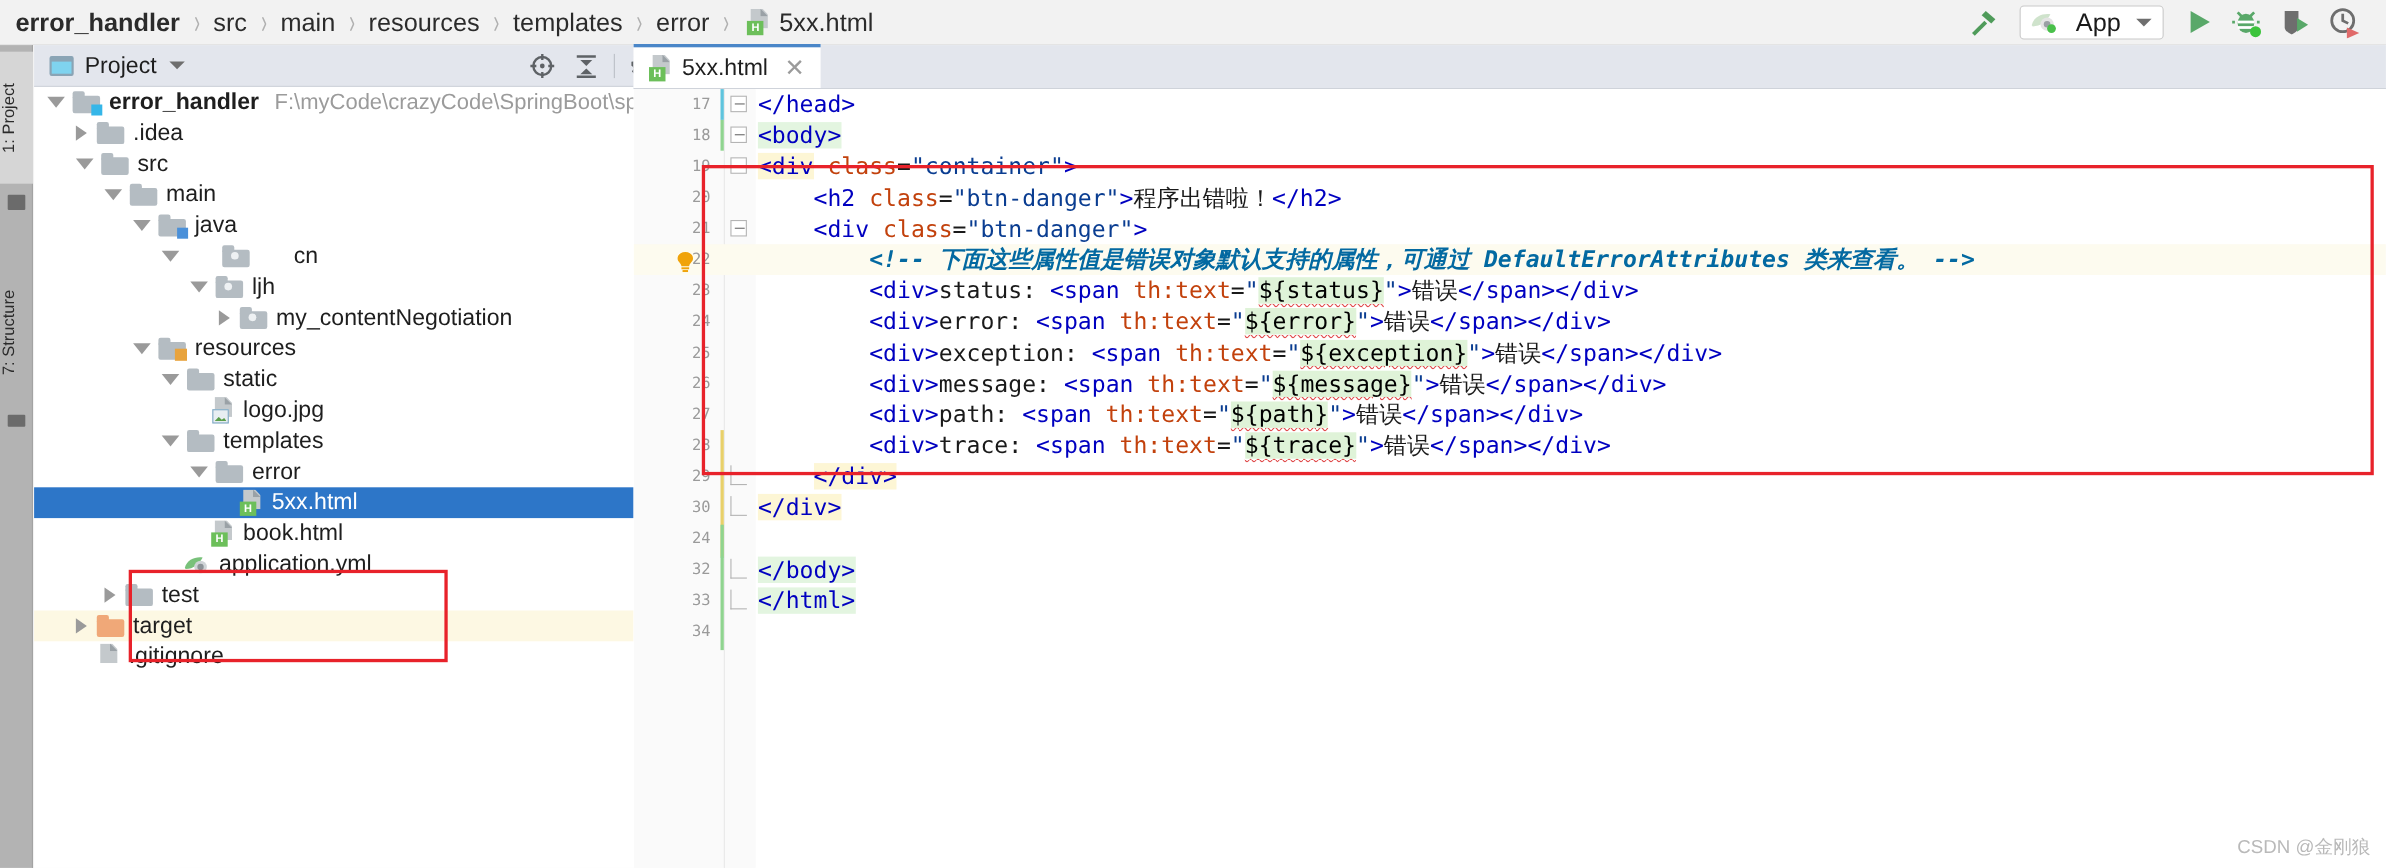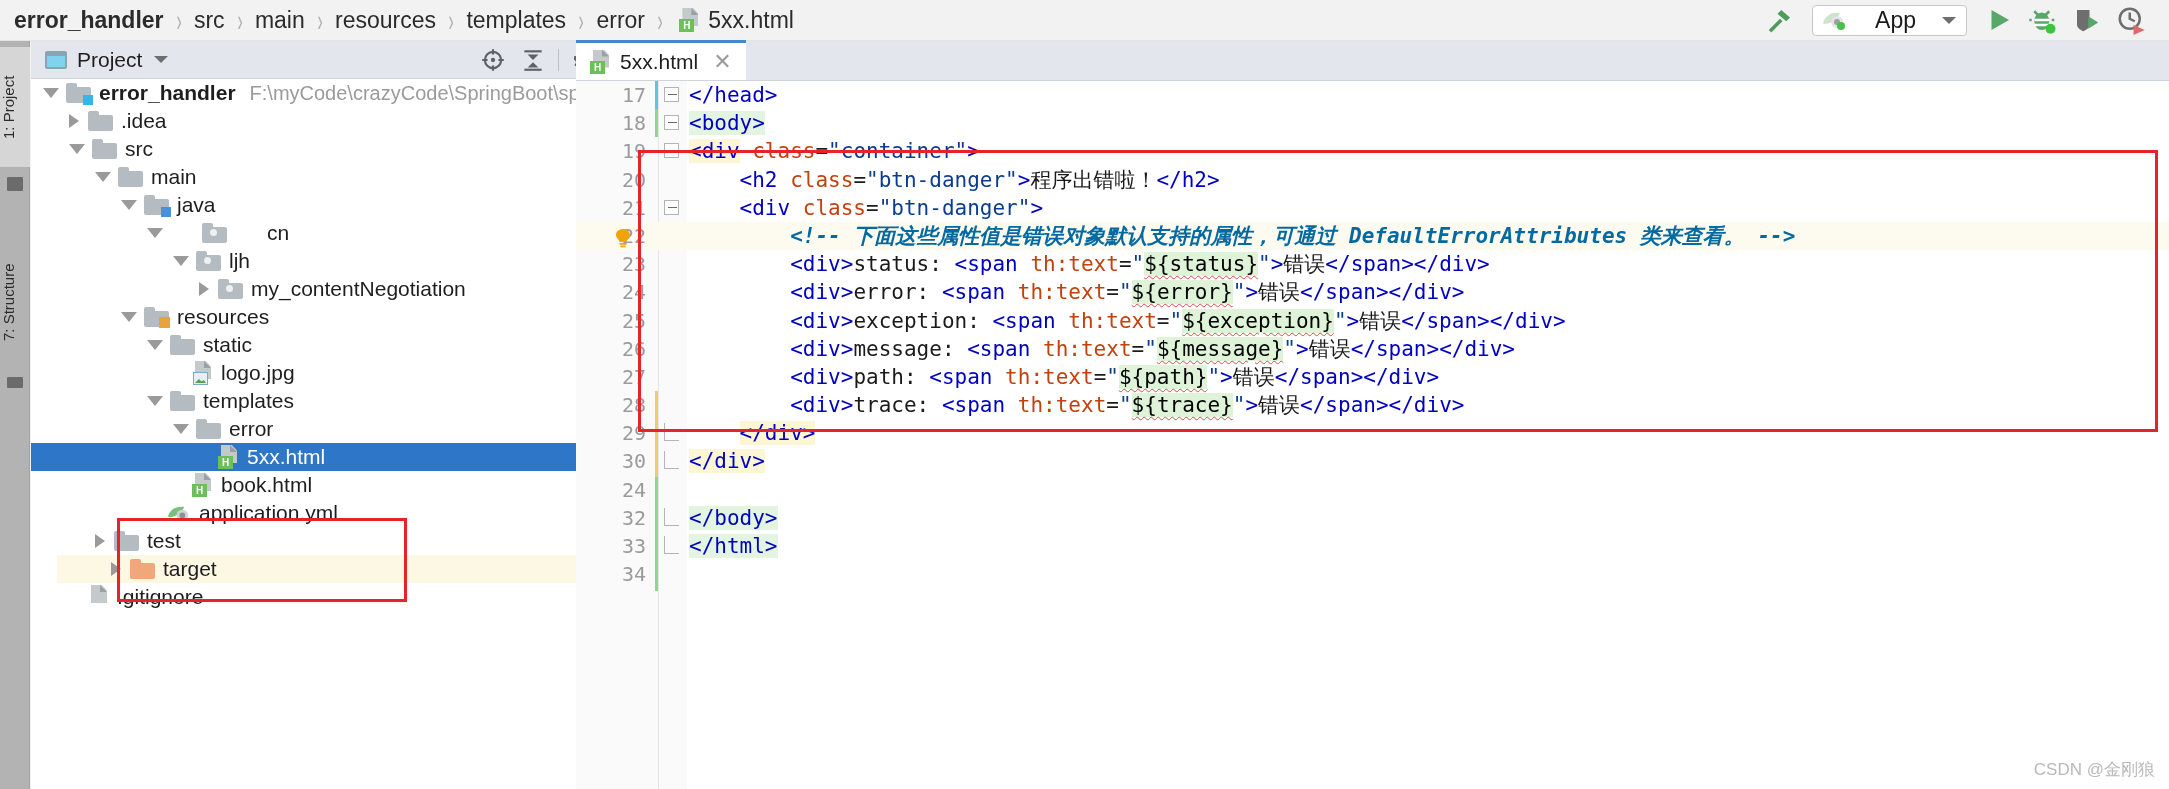--- a/index.html
+++ b/index.html
@@ -45,21 +45,21 @@
     background: #6cbf5a; color: #fff; font-size: 10px; font-weight: bold;
     line-height: 13px; text-align: center;
     font-family: "Liberation Sans", sans-serif;
   }
 
   .top-right { margin-left: auto; display: flex; align-items: center; gap: 0; padding-right: 16px; }
   .tr-btn {
     width: 44px; height: 41px; display: flex; align-items: center; justify-content: center;
   }
   .runcfg {
-    display: flex; align-items: center; gap: 20px;
+    display: flex; align-items: center; gap: 8px;
     height: 31px; padding: 0 10px 0 8px;
     border: 1px solid #c9c9c9; border-radius: 4px; background: #fff;
     margin: 0 10px;
   }
   .runcfg .label { font-size: 23px; color: #1a1a1a; }
   .leaf-icon { position: relative; width: 26px; height: 22px; flex: none; }
 
   
   .vstrip {
     position: absolute; left: 0; top: 41px; width: 30px; height: 748px;
@@ -165,21 +165,21 @@
   }
   .markstrip { position: absolute; left: 0; top: 0; width: 6px; height: 100%; }
   .foldcol { position: absolute; left: 83px; top: 0; width: 28px; height: 100%; background: #fafafa; }
 
   .codeline {
     position: relative; height: 28.2px; white-space: pre;
     font-family: "DejaVu Sans Mono", monospace; font-size: 21px; line-height: 28.2px;
   }
   .lnum {
     position: absolute; left: 0; width: 70px; text-align: right;
-    color: #9a9a9a; font-size: 20px; font-family: "DejaVu Sans Mono", monospace;
+    color: #9a9a9a; font-size: 14px; font-family: "DejaVu Sans Mono", monospace;
   }
   .ctext { position: absolute; left: 113px; }
 
   .t-tag   { color: #0000c0; }
   .t-attr  { color: #c2410c; }
   .t-val   { color: #0a3d91; }
   .t-txt   { color: #1a1a1a; }
   .t-punc  { color: #1a1a1a; }
   .hl-green{ background: #e3f5e0; }
   .hl-yell { background: #fdf6d5; }
@@ -468,21 +468,21 @@
         <span class="label">application.yml</span>
       </div>
       <div class="row" style="padding-left: 64px;">
         <span class="arrow"></span>
         <span class="fo">
           <span class="tab"></span>
           <span class="body"></span>
         </span>
         <span class="label">test</span>
       </div>
-      <div class="row hl" style="padding-left: 54px; margin-left: 26px;">
+      <div class="row hl" style="padding-left: 38px;">
         <span class="arrow"></span>
         <span class="fo orange">
           <span class="tab"></span>
           <span class="body"></span>
         </span>
         <span class="label">target</span>
       </div>
       <div class="row" style="padding-left: 38px;">
         <span class="arrow none"></span>
         <span class="fi-img">

